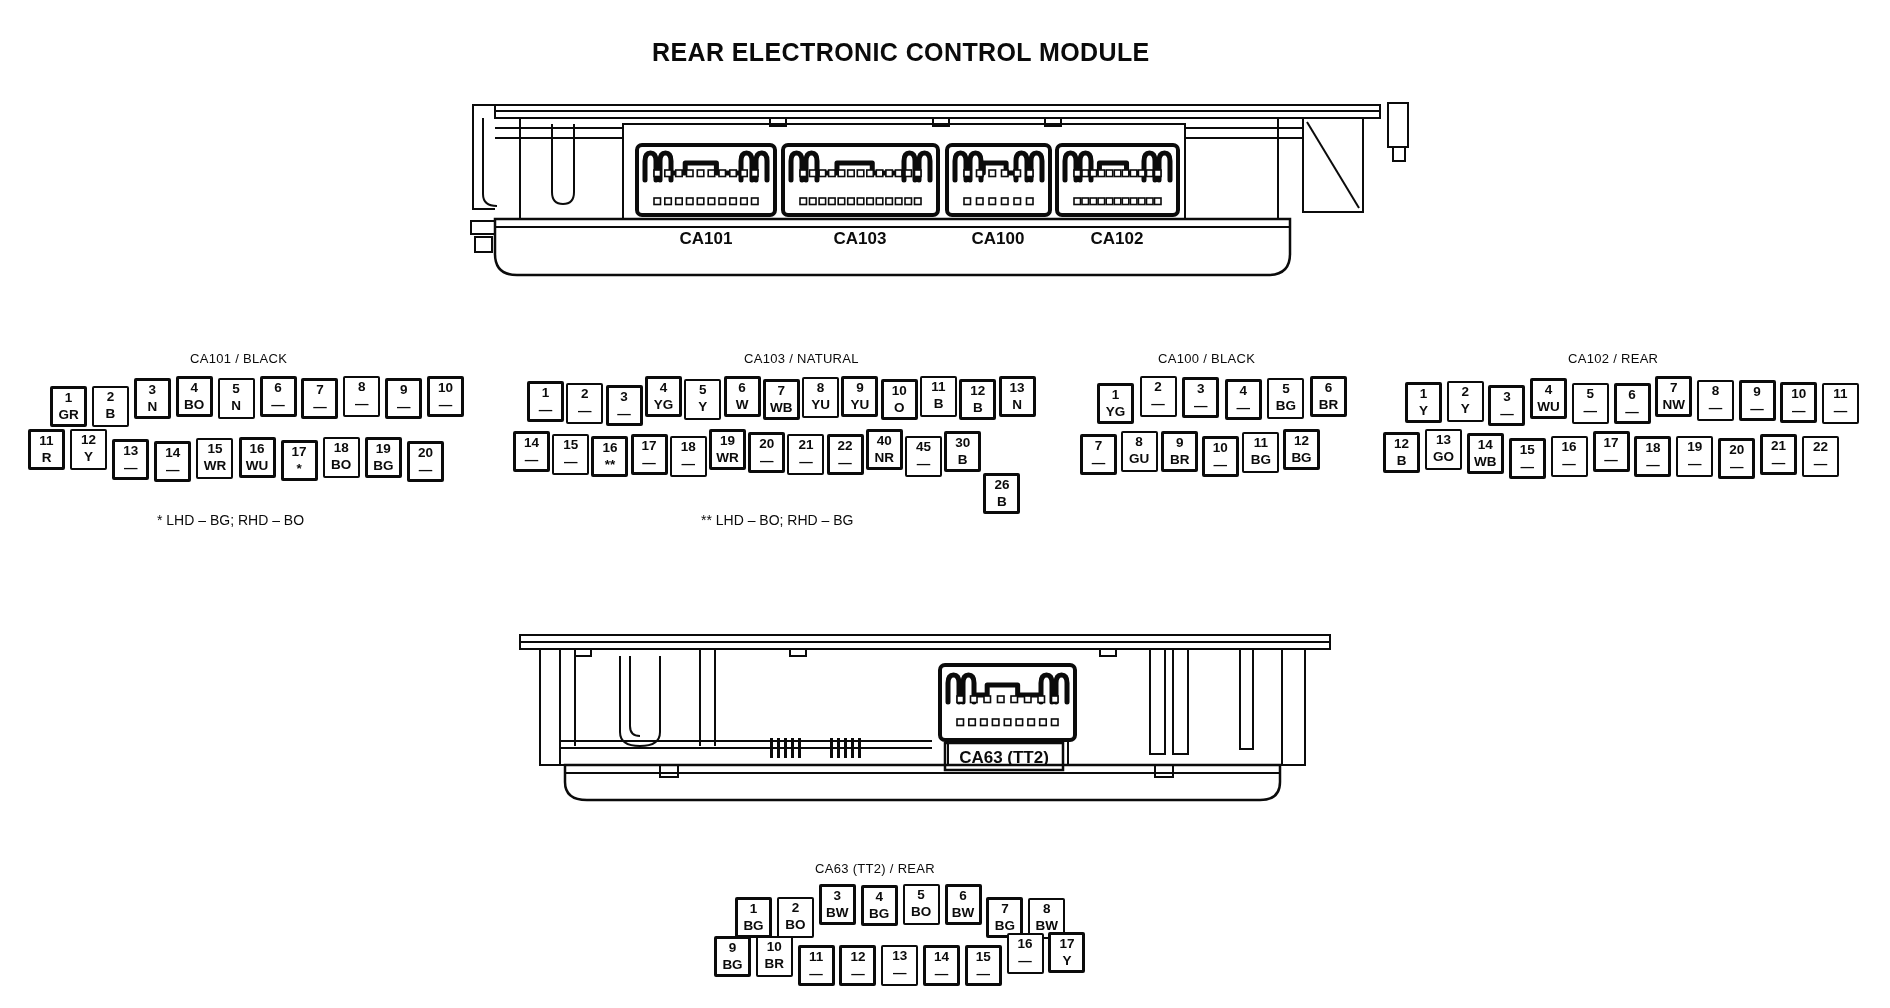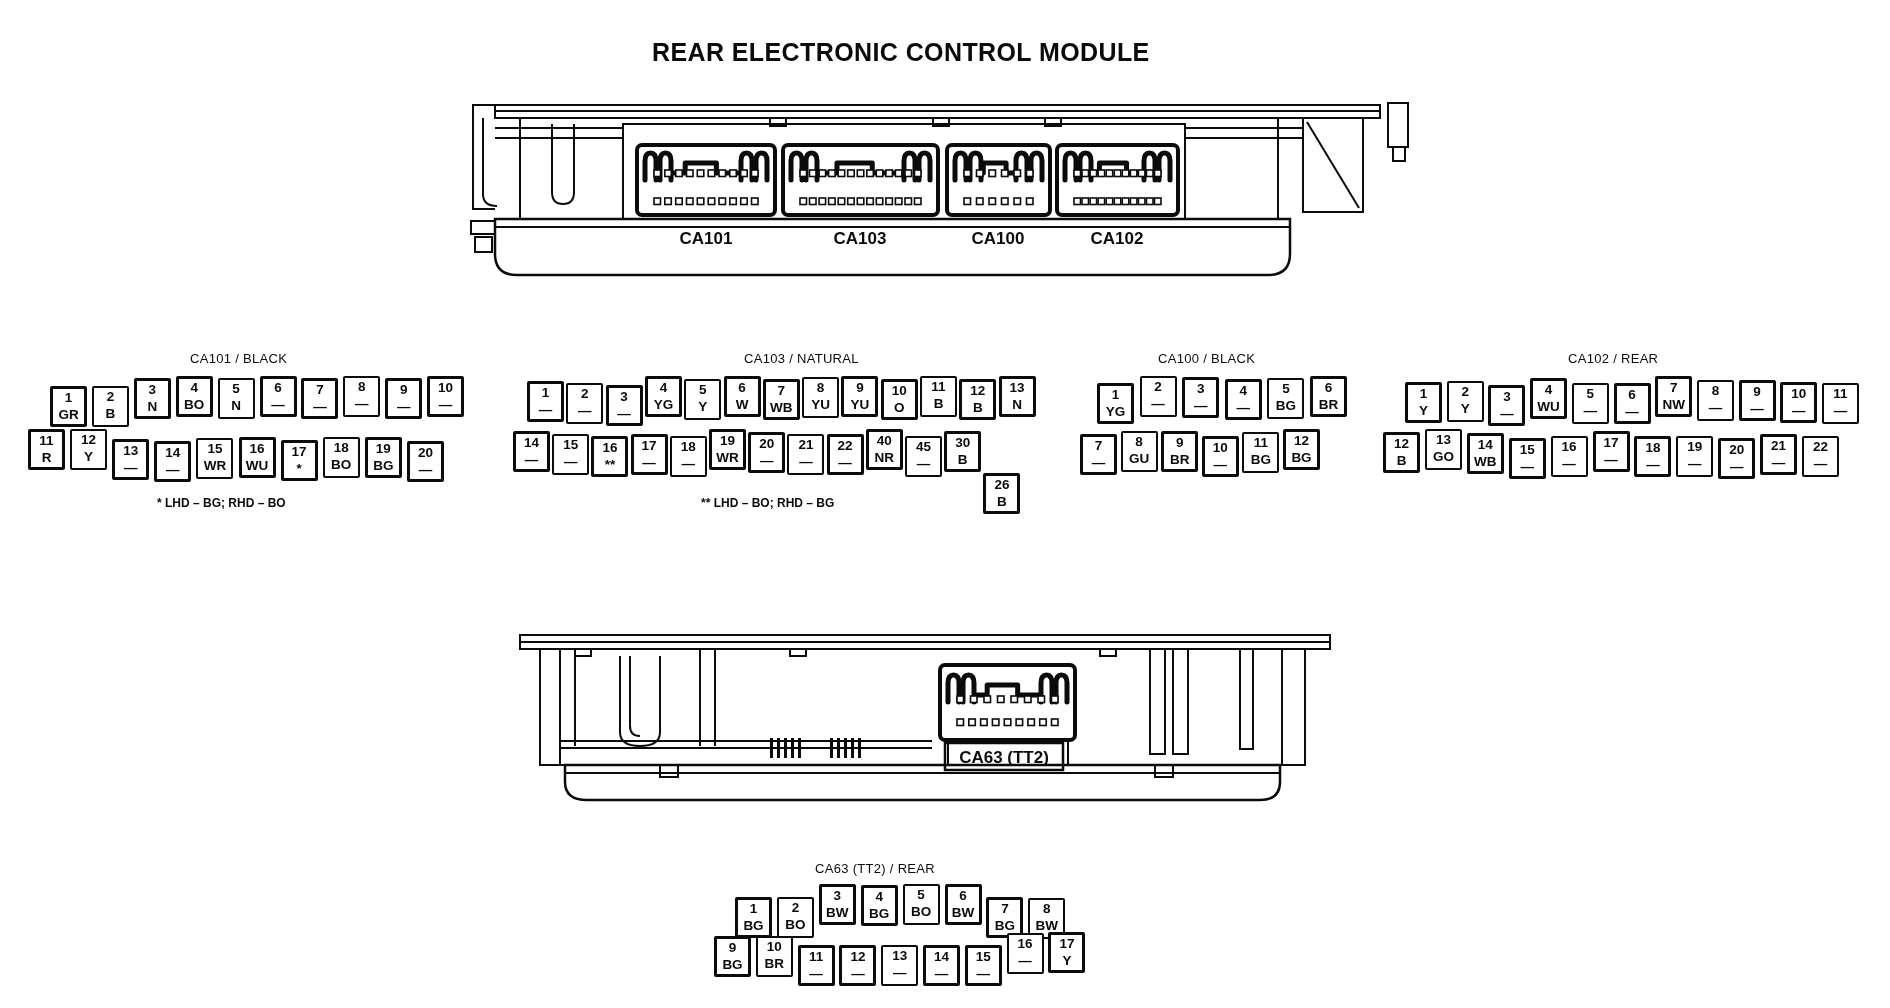--- a/index.html
+++ b/index.html
@@ -3,21 +3,21 @@
 <meta charset="utf-8">
 <style>
   html,body{margin:0;padding:0;background:#fff}
   .canvas{position:relative;width:1890px;height:1008px;background:#fff;overflow:hidden;
           font-family:"Liberation Sans",sans-serif;color:#0b0b0b}
   .title{position:absolute;left:652px;top:38px;width:480px;text-align:center;
          font-size:25px;font-weight:bold;letter-spacing:.4px;white-space:nowrap}
   .conn-title{position:absolute;top:351px;font-size:13px;font-weight:normal;
               letter-spacing:.3px;white-space:nowrap}
   .conn-title.ca63{top:861px}
-  .footnote{position:absolute;top:496px;font-size:12px;font-weight:bold;white-space:nowrap}
+  .footnote{position:absolute;top:512px;font-size:14px;font-weight:normal;white-space:nowrap}
   .pin-group{position:absolute;left:0;top:0;width:0;height:0}
   .pin{position:absolute;width:37px;height:41px;border:3px solid #0b0b0b;border-radius:2px;
        background:#fff;box-sizing:border-box;text-align:center;font-weight:bold;
        font-size:13.5px;line-height:1.25;padding-top:1px}
   .pin.thin{border-width:2px}
   .pin .pn,.pin .pc{display:block}
   svg{position:absolute}
   .ln{fill:none;stroke:#0b0b0b;stroke-width:2}
   .ln25{fill:none;stroke:#0b0b0b;stroke-width:2.5}
   .sock{fill:#fff;stroke:#0b0b0b;stroke-width:4}

